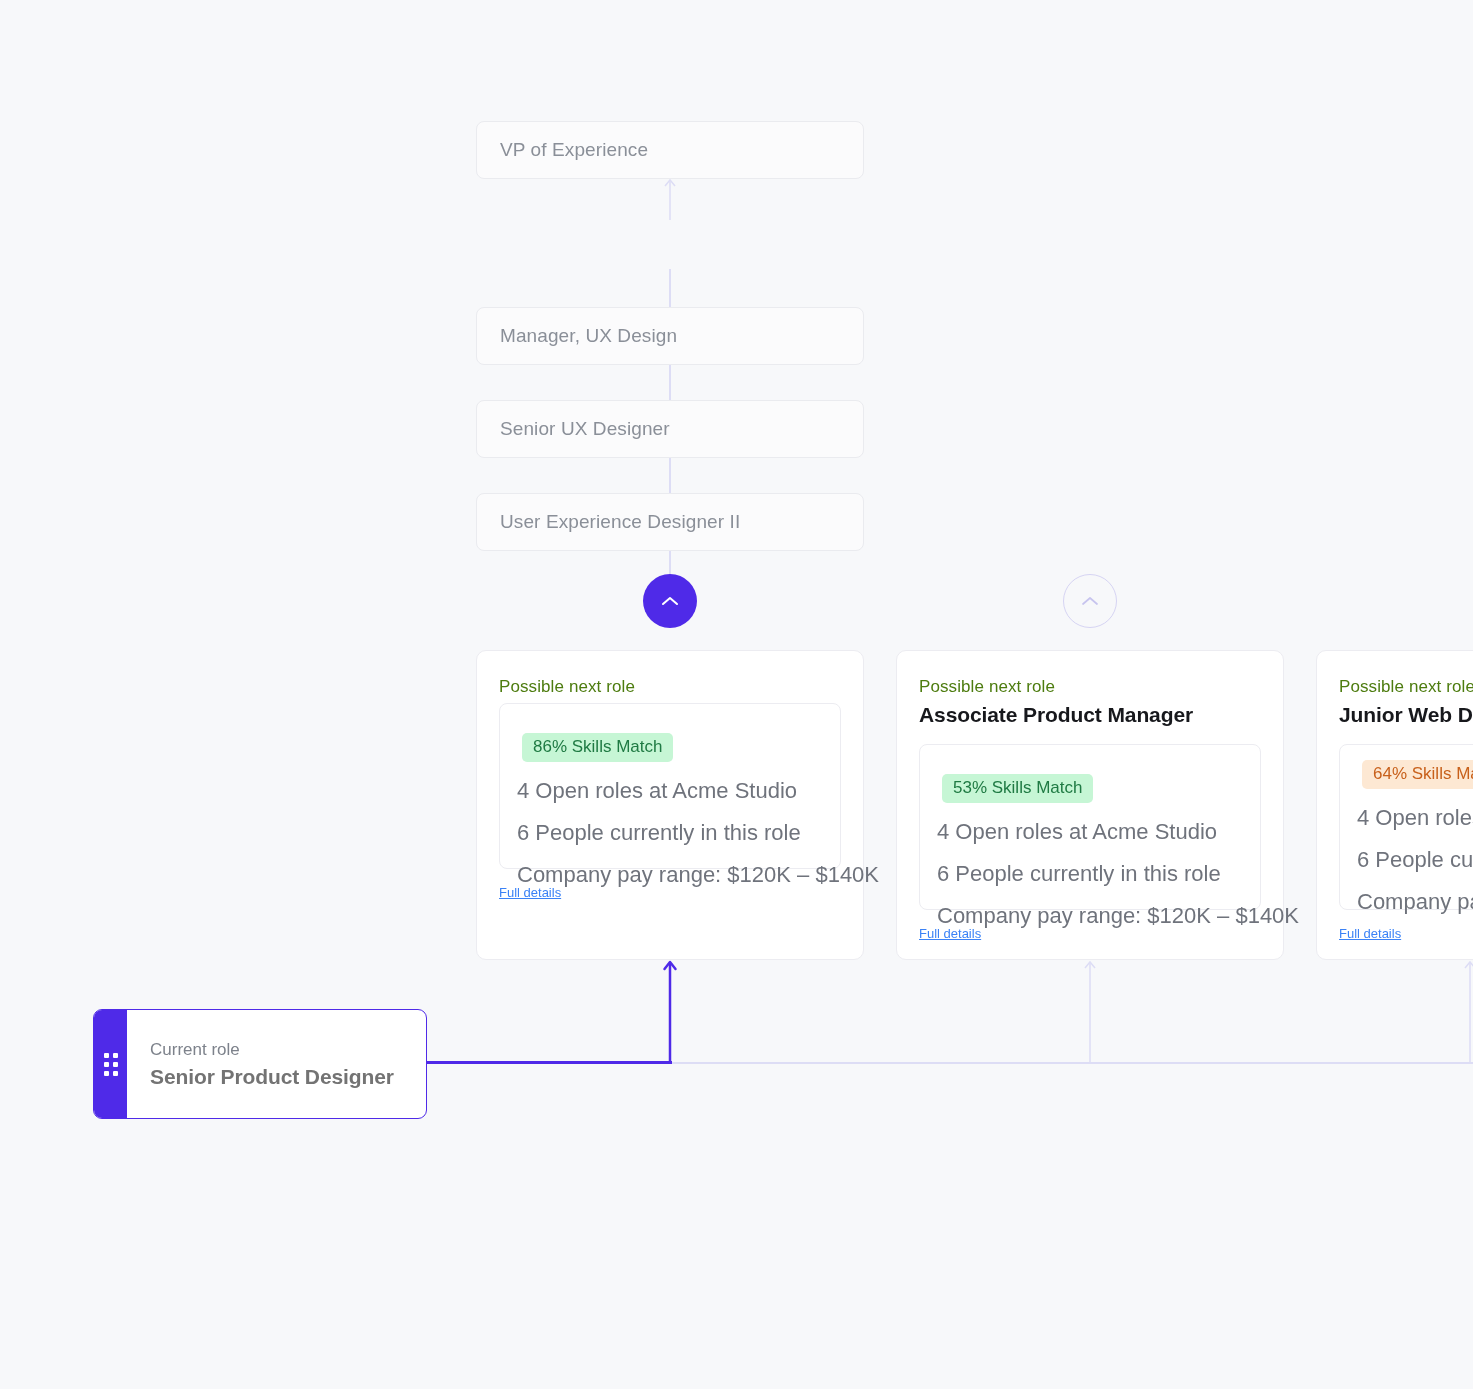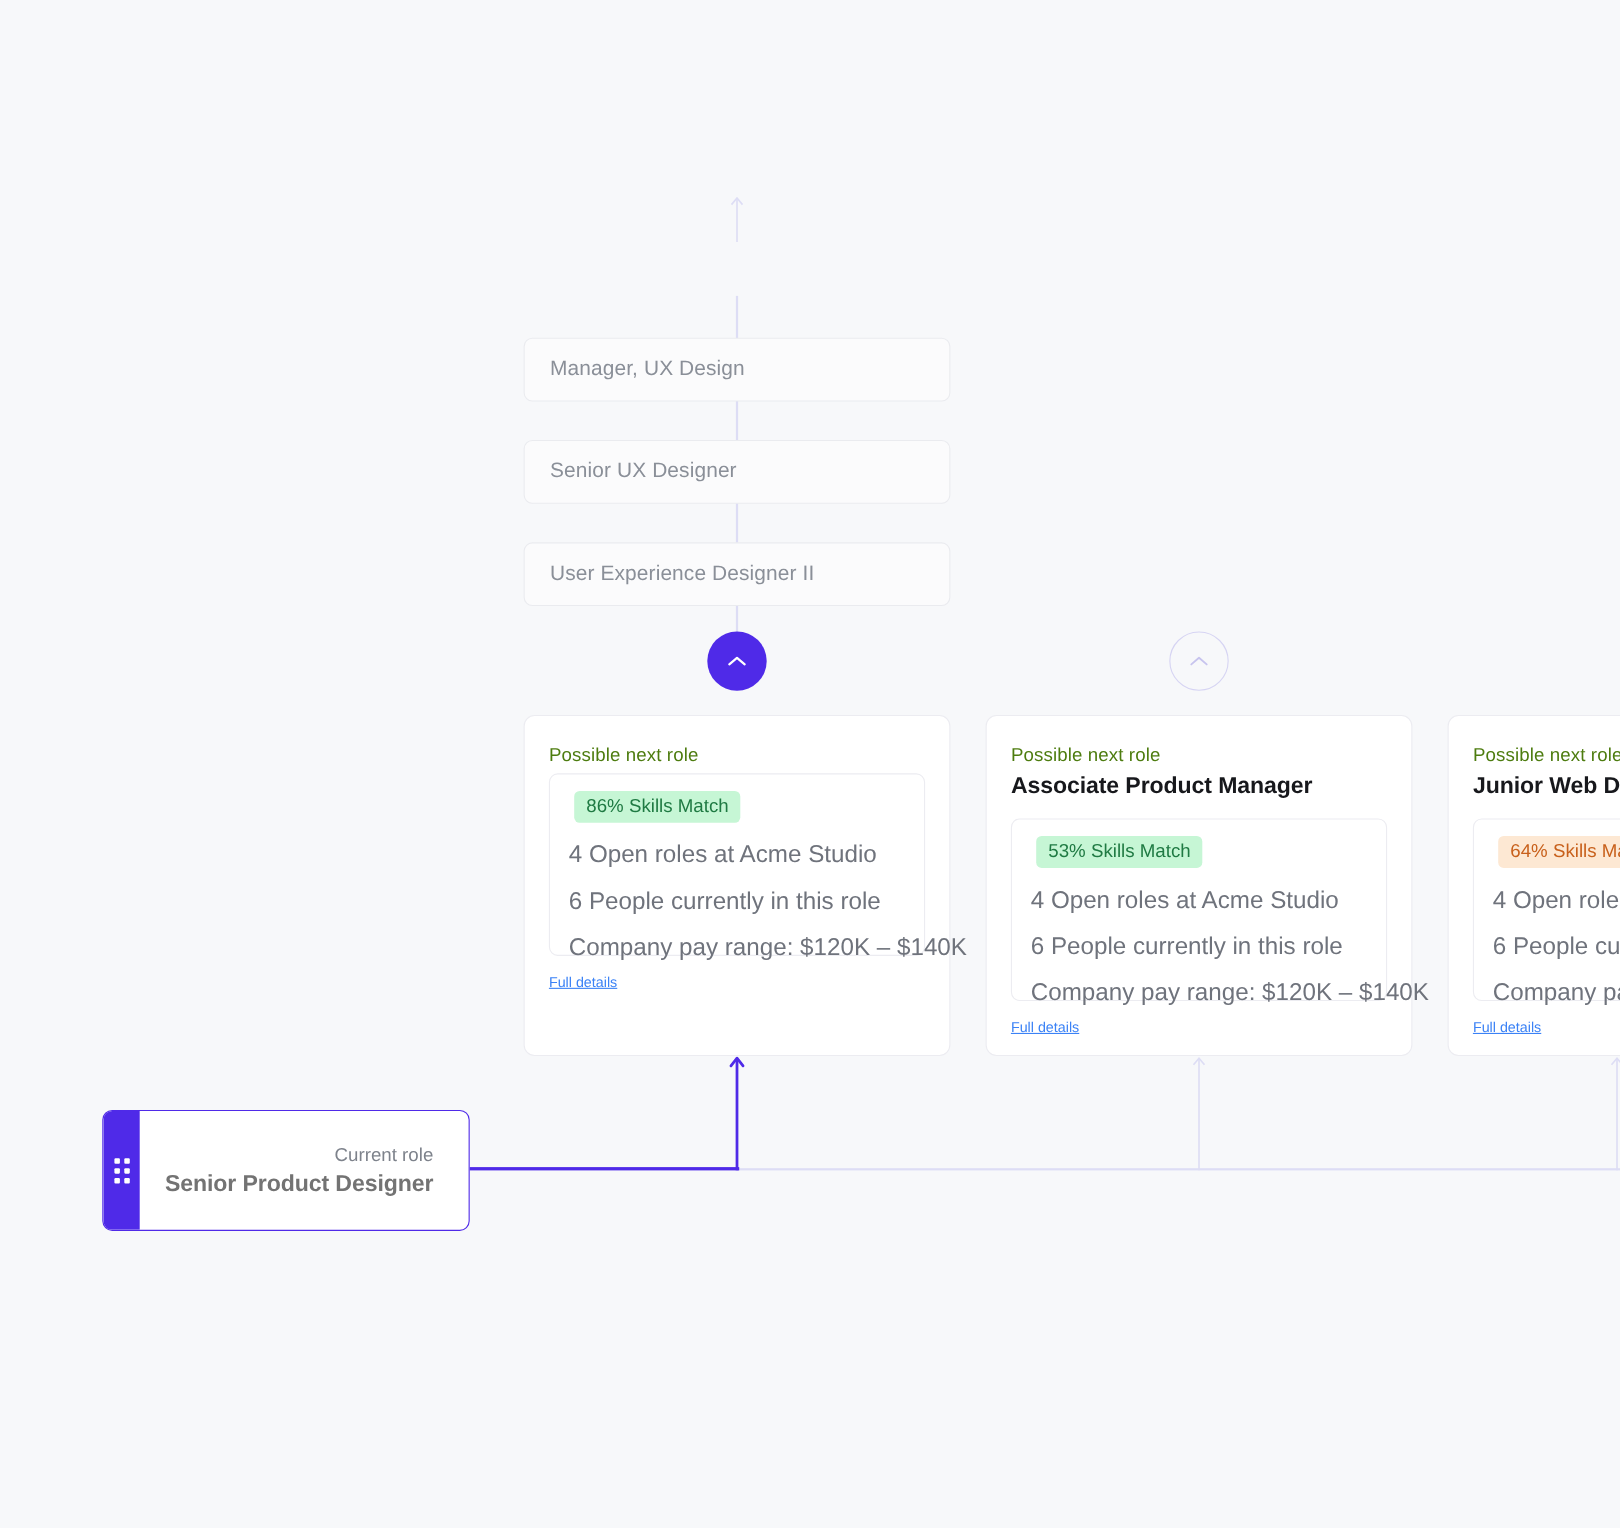--- a/index.html
+++ b/index.html
@@ -101,21 +101,21 @@
     height: 166px;
   }
   .badge {
     display: inline-block;
     font-size: 17px;
     padding: 4px 11px 5px 11px;
     border-radius: 5px;
     margin: 0 0 10px 5px;
     white-space: nowrap;
   }
-  .badge.green { background: #c6f6d5; color: #1f7a43; }
+  .badge.green { background: #c6f6d5; color: #1f7a43; margin-top: 14px; }
   .badge.orange { background: #fde8d3; color: #c8601b; }
   .detail-line {
     color: #6f737c;
     font-size: 22px;
     margin: 0 0 4px 0;
     line-height: 1.72;
     white-space: nowrap;
   }
   .full-details {
     display: inline-block;
@@ -152,38 +152,41 @@
     grid-template-columns: 5px 5px;
     grid-template-rows: 5px 5px 5px;
     gap: 4px 4px;
   }
   .dots i {
     display: block;
     width: 5px; height: 5px;
     background: #ffffff;
     border-radius: 1px;
   }
-  .current-text { padding: 0 0 0 23px; display: flex; flex-direction: column; justify-content: center; align-items: flex-end; }
+  .current-text { padding: 0 0 0 23px; display: flex; flex-direction: column; justify-content: center; }
   .current-label { color: #7d828b; font-size: 17px; margin-bottom: 5px; }
   .current-title { color: #737373; font-size: 21px; font-weight: bold; letter-spacing: -.1px; }
 </style>
 </head>
 <body>
 
 <div id="canvas">
 
   <svg class="conn-arrow" style="left:662px; top:176px; width:16px; height:44px;" viewBox="0 0 16 44">
     <line x1="8" y1="44" x2="8" y2="4" stroke="#ddddf5" stroke-width="1.5"></line>
     <polyline points="3,10 8,4 13,10" fill="none" stroke="#ddddf5" stroke-width="1.5"></polyline>
   </svg>
   <div class="conn" style="left:669px; top:269px; height:40px;"></div>
   <div class="conn" style="left:669px; top:362px; height:40px;"></div>
   <div class="conn" style="left:669px; top:455px; height:40px;"></div>
   <div class="conn" style="left:669px; top:548px; height:28px;"></div>
 
+  <div class="ladder-box" style="top:121px;">
+    <span>VP of Experience</span>
+  </div>
   <div class="ladder-box" style="top:307px;">
     <span>Manager, UX Design</span>
   </div>
   <div class="ladder-box" style="top:400px;">
     <span>Senior UX Designer</span>
   </div>
   <div class="ladder-box" style="top:493px;">
     <span>User Experience Designer II</span>
   </div>
 

